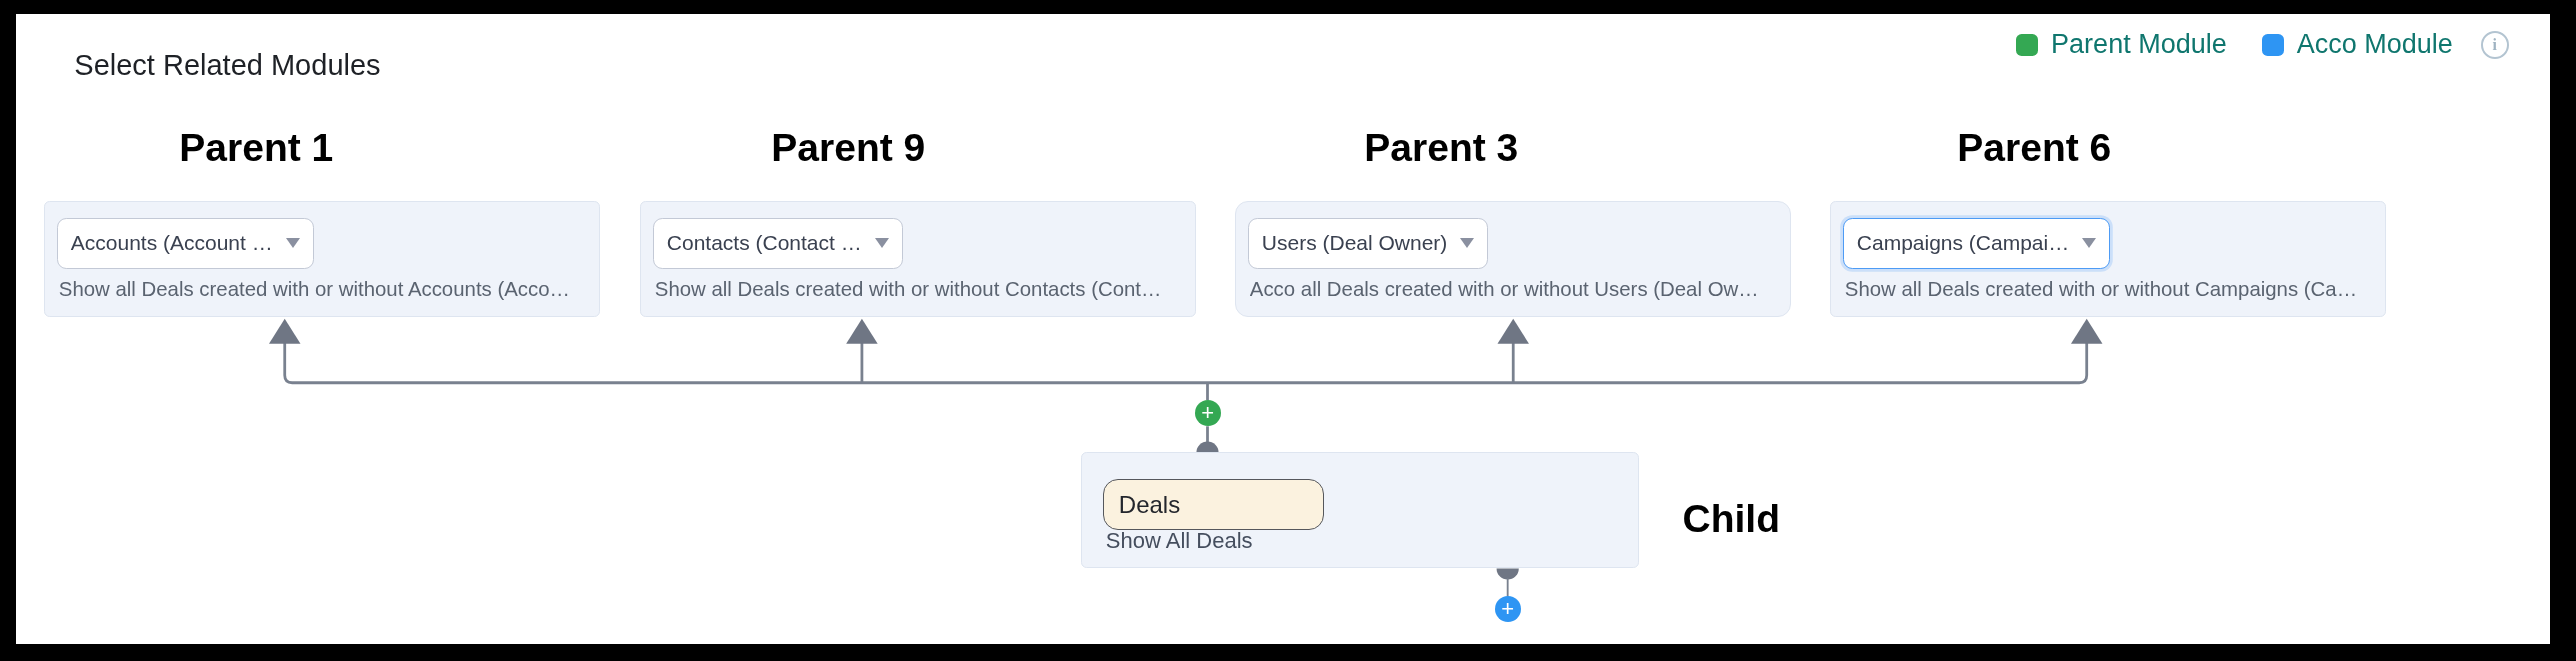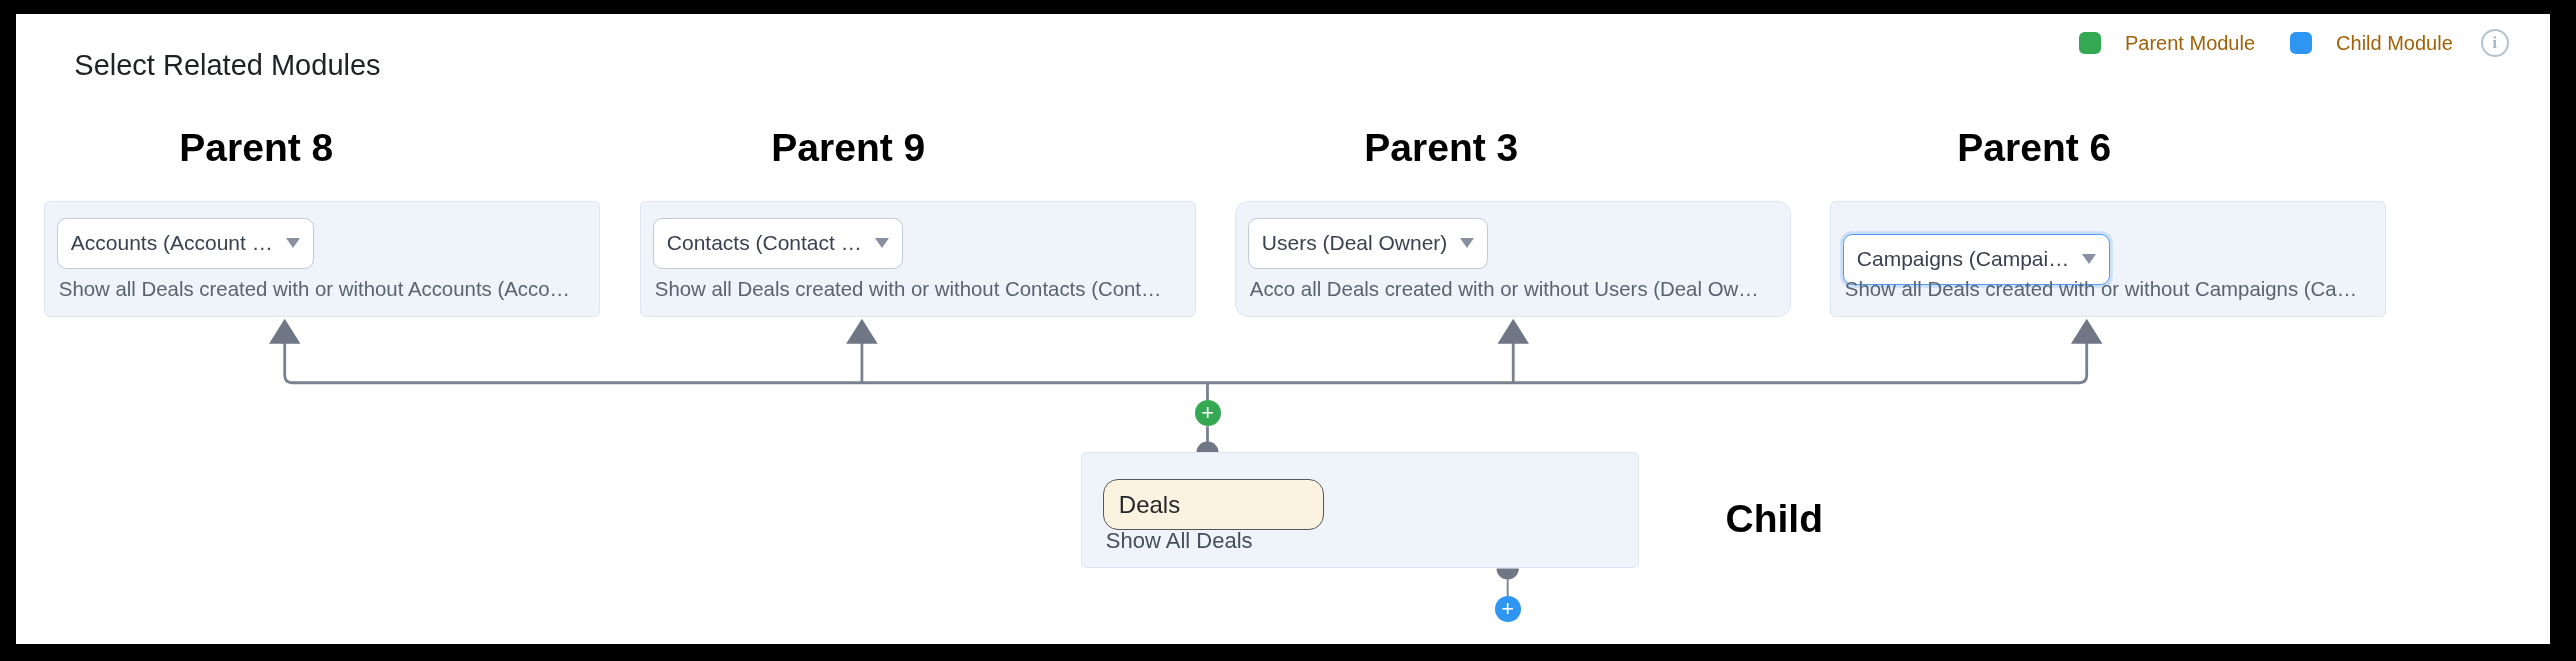--- a/index.html
+++ b/index.html
@@ -7,47 +7,47 @@
          font-family:"Liberation Sans","DejaVu Sans",sans-serif;}
   .canvas{position:absolute;left:15.8px;top:14px;width:2534px;height:630px;background:#ffffff;}
 
   .page-title{position:absolute;left:18.5px;top:35px;font-size:29px;color:#1e2126;font-weight:500;margin-left:40px;}
 
   
   .legend{position:absolute;top:15px;right:41px;display:flex;align-items:center;}
   .legend-swatch{width:22px;height:22px;border-radius:5.6px;flex:0 0 auto;}
   .swatch-parent{background:#34A853;}
   .swatch-child{background:#2E95F3;}
-  .legend-label{font-size:20px;color:#a16207;margin-left:24px;white-space:nowrap;}
+  .legend-label{font-size:27px;color:#0f766e;margin-left:13px;white-space:nowrap;}
   .legend-item{display:flex;align-items:center;}
   .legend-item + .legend-item{margin-left:35px;}
   .info-icon{margin-left:28px;width:24px;height:24px;border:2.3px solid #B3C4D1;border-radius:50%;
              display:flex;align-items:center;justify-content:center;
              color:#9FB3C2;font-size:15.8px;font-weight:bold;font-family:"Liberation Serif","DejaVu Serif",serif;}
 
   
   .module-heading{position:absolute;width:371px;text-align:center;font-size:39px;font-weight:bold;
                   color:#000;letter-spacing:0px;top:112px;}
   .h-p1{left:55px;} .h-p2{left:647px;} .h-p3{left:1240px;} .h-p4{left:1833px;}
-  .h-child{left:1573px;top:483px;text-align:center;}
+  .h-child{left:1530px;top:483px;text-align:center;}
 
   
   .module-card{position:absolute;width:556px;height:116px;background:#EFF3FA;
                border:1.4px solid #DEE5F0;border-radius:5.6px;box-sizing:border-box;}
   .c-p1{left:28px;top:187px;} .c-p2{left:624px;top:187px;}
   .c-p3{left:1219px;top:187px;border-radius:13px;} .c-p4{left:1814px;top:187px;}
   .c-child{left:1065px;top:438px;width:558px;}
 
   .dropdown{position:absolute;left:12px;top:15.8px;height:51px;display:inline-flex;align-items:center;
             background:#fff;border:1.4px solid #C3C9D6;border-radius:9.3px;padding:0 13px;box-sizing:border-box;
             cursor:pointer;}
   .dropdown-value{font-size:21px;color:#3A4150;white-space:nowrap;}
   .caret{margin-left:13px;width:0;height:0;border-left:7.4px solid transparent;
          border-right:7.4px solid transparent;border-top:10.2px solid #8A90A0;}
-  .dropdown.focused{border:1.9px solid #4D9BF5;box-shadow:0 0 0 2.8px rgba(77,155,245,0.22);margin-top:16px;}
+  .dropdown.focused{border:1.9px solid #4D9BF5;box-shadow:0 0 0 2.8px rgba(77,155,245,0.22);}
 
   .card-desc{position:absolute;left:14px;bottom:15px;right:9.3px;font-size:20.4px;color:#5A6370;
              white-space:nowrap;overflow:hidden;}
 
   
   .child-input{position:absolute;left:21px;top:26px;width:221px;height:51px;background:#FBF2DF;
                border:1.9px solid #55575C;border-radius:15px;box-sizing:border-box;display:flex;align-items:center;
                padding-left:15px;font-size:24px;color:#23262C;}
   .child-desc{position:absolute;left:24px;bottom:13px;font-size:22px;color:#454E5E;white-space:nowrap;margin-top:25px;}
 
@@ -68,26 +68,26 @@
 
     <div class="page-title">Select Related Modules</div>
 
     <div class="legend">
       <div class="legend-item">
         <span class="legend-swatch swatch-parent"></span>
         <span class="legend-label">Parent Module</span>
       </div>
       <div class="legend-item">
         <span class="legend-swatch swatch-child"></span>
-        <span class="legend-label">Child Module</span>
+        <span class="legend-label">Acco Module</span>
       </div>
       <div class="info-icon">i</div>
     </div>
 
-    <div class="module-heading h-p1">Parent 8</div>
+    <div class="module-heading h-p1">Parent 1</div>
     <div class="module-heading h-p2">Parent 9</div>
     <div class="module-heading h-p3">Parent 3</div>
     <div class="module-heading h-p4">Parent 6</div>
     <div class="module-heading h-child">Child</div>
 
     <div class="module-card c-p1">
       <div class="dropdown">
         <span class="dropdown-value">Accounts (Account …</span>
         <span class="caret"></span>
       </div>

